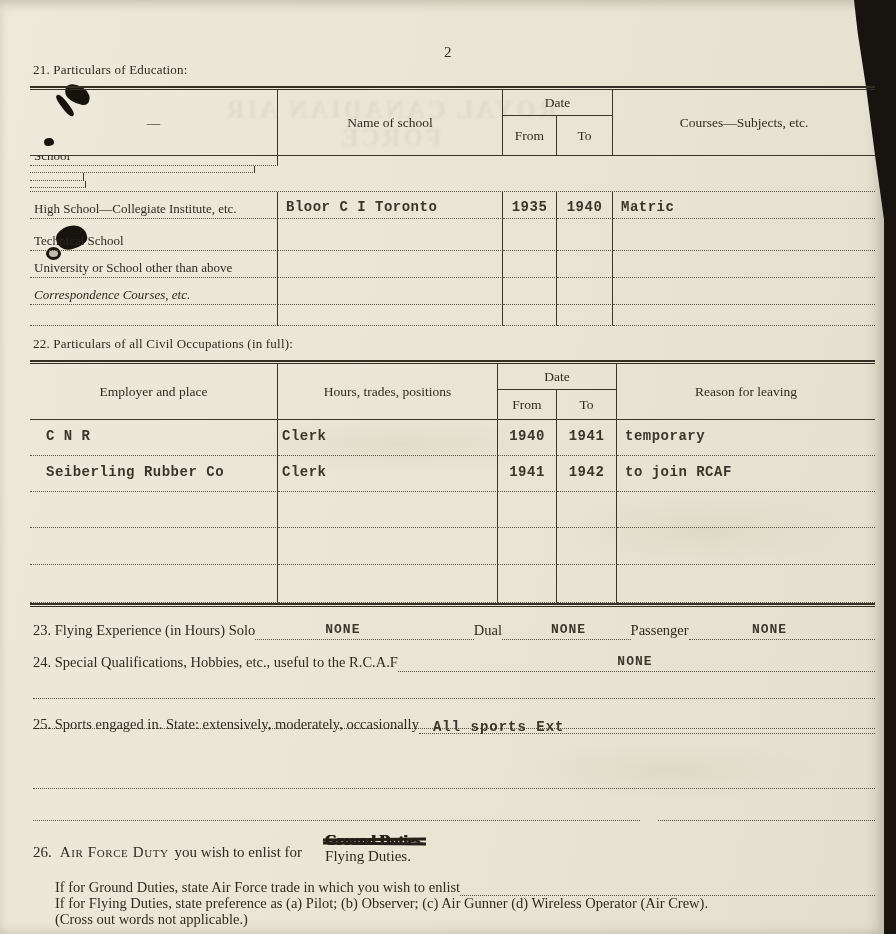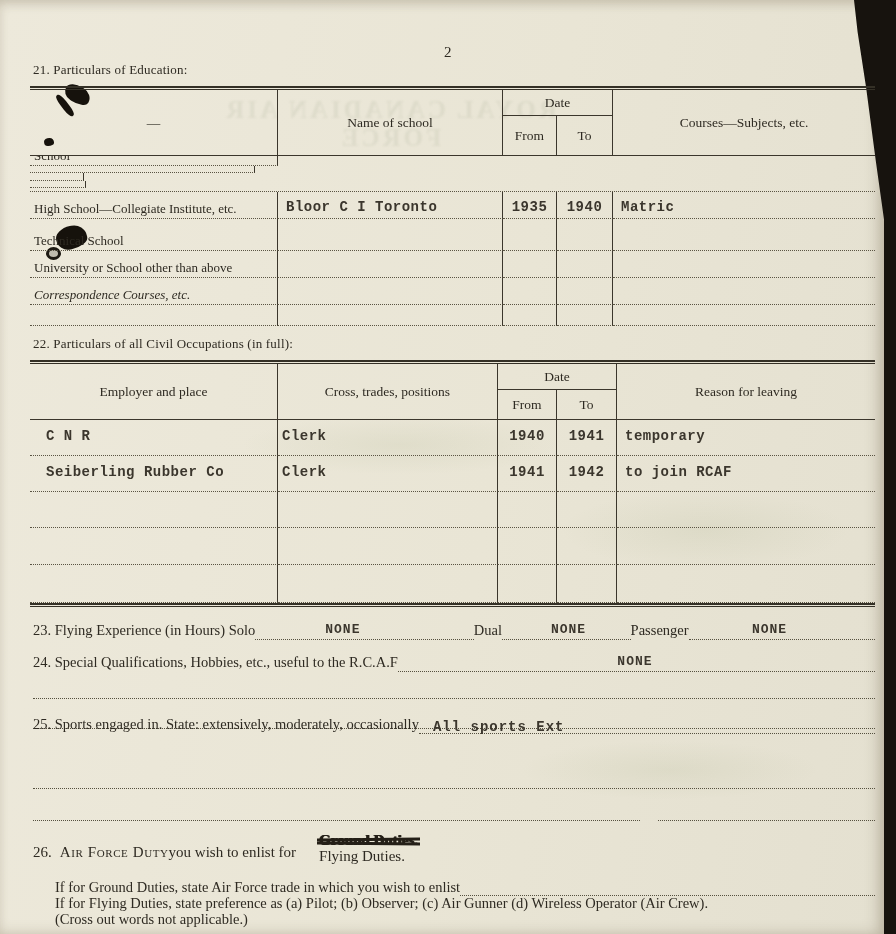--- a/index.html
+++ b/index.html
@@ -173,21 +173,21 @@
       <div class="tc e5 typed"></div>
     </div>
   </div>
 
   <div class="heading" style="left:33px;top:336px;">22.  Particulars of all Civil Occupations (in full):</div>
 
   <div class="ftable occ" style="top:360px;">
     <div class="dbl-rule"></div>
     <div class="thead" style="height:56px;">
       <div class="hc o1">Employer and place</div>
-      <div class="hc o2">Cross, trades, positions</div>
+      <div class="hc o2">Hours, trades, positions</div>
       <div class="datehc" style="width:119px;">
         <div class="date-top">Date</div>
         <div class="date-sub">
           <div class="sub divided" style="flex:0 0 59px;">From</div>
           <div class="sub">To</div>
         </div>
       </div>
       <div class="hc o5">Reason for leaving</div>
     </div>
 
@@ -258,21 +258,21 @@
     <span class="leader" style="flex-grow:1;">
       <span class="typed-on" style="left:14px;">All sports Ext</span>
     </span>
   </div>
   <div class="dotline" style="left:33px;top:788px;width:842px;"></div>
   <div class="dotline" style="left:33px;top:820px;width:607px;"></div>
   <div class="dotline" style="left:658px;top:820px;width:217px;"></div>
 
   <div class="s26">
     <span style="margin-right:8px;margin-bottom:3px;">26.</span>
-    <span class="smallcaps" style="margin-bottom:3px;">Air Force Duty</span>
+    <span class="smallcaps" style="margin-right:6px;margin-bottom:3px;">Air Force Duty</span>
     <span style="margin-bottom:3px;">you wish to enlist for</span>
     <span class="duty-choices">
       <span class="struck" style="display:block;">Ground Duties.</span>
       <span style="display:block;">Flying Duties.</span>
     </span>
   </div>
 
   <div class="footer-line" style="top:879px;width:820px;">
     <span class="txt">If for Ground Duties, state Air Force trade in which you wish to enlist</span>
     <span class="leader" style="flex-grow:1;"></span>

